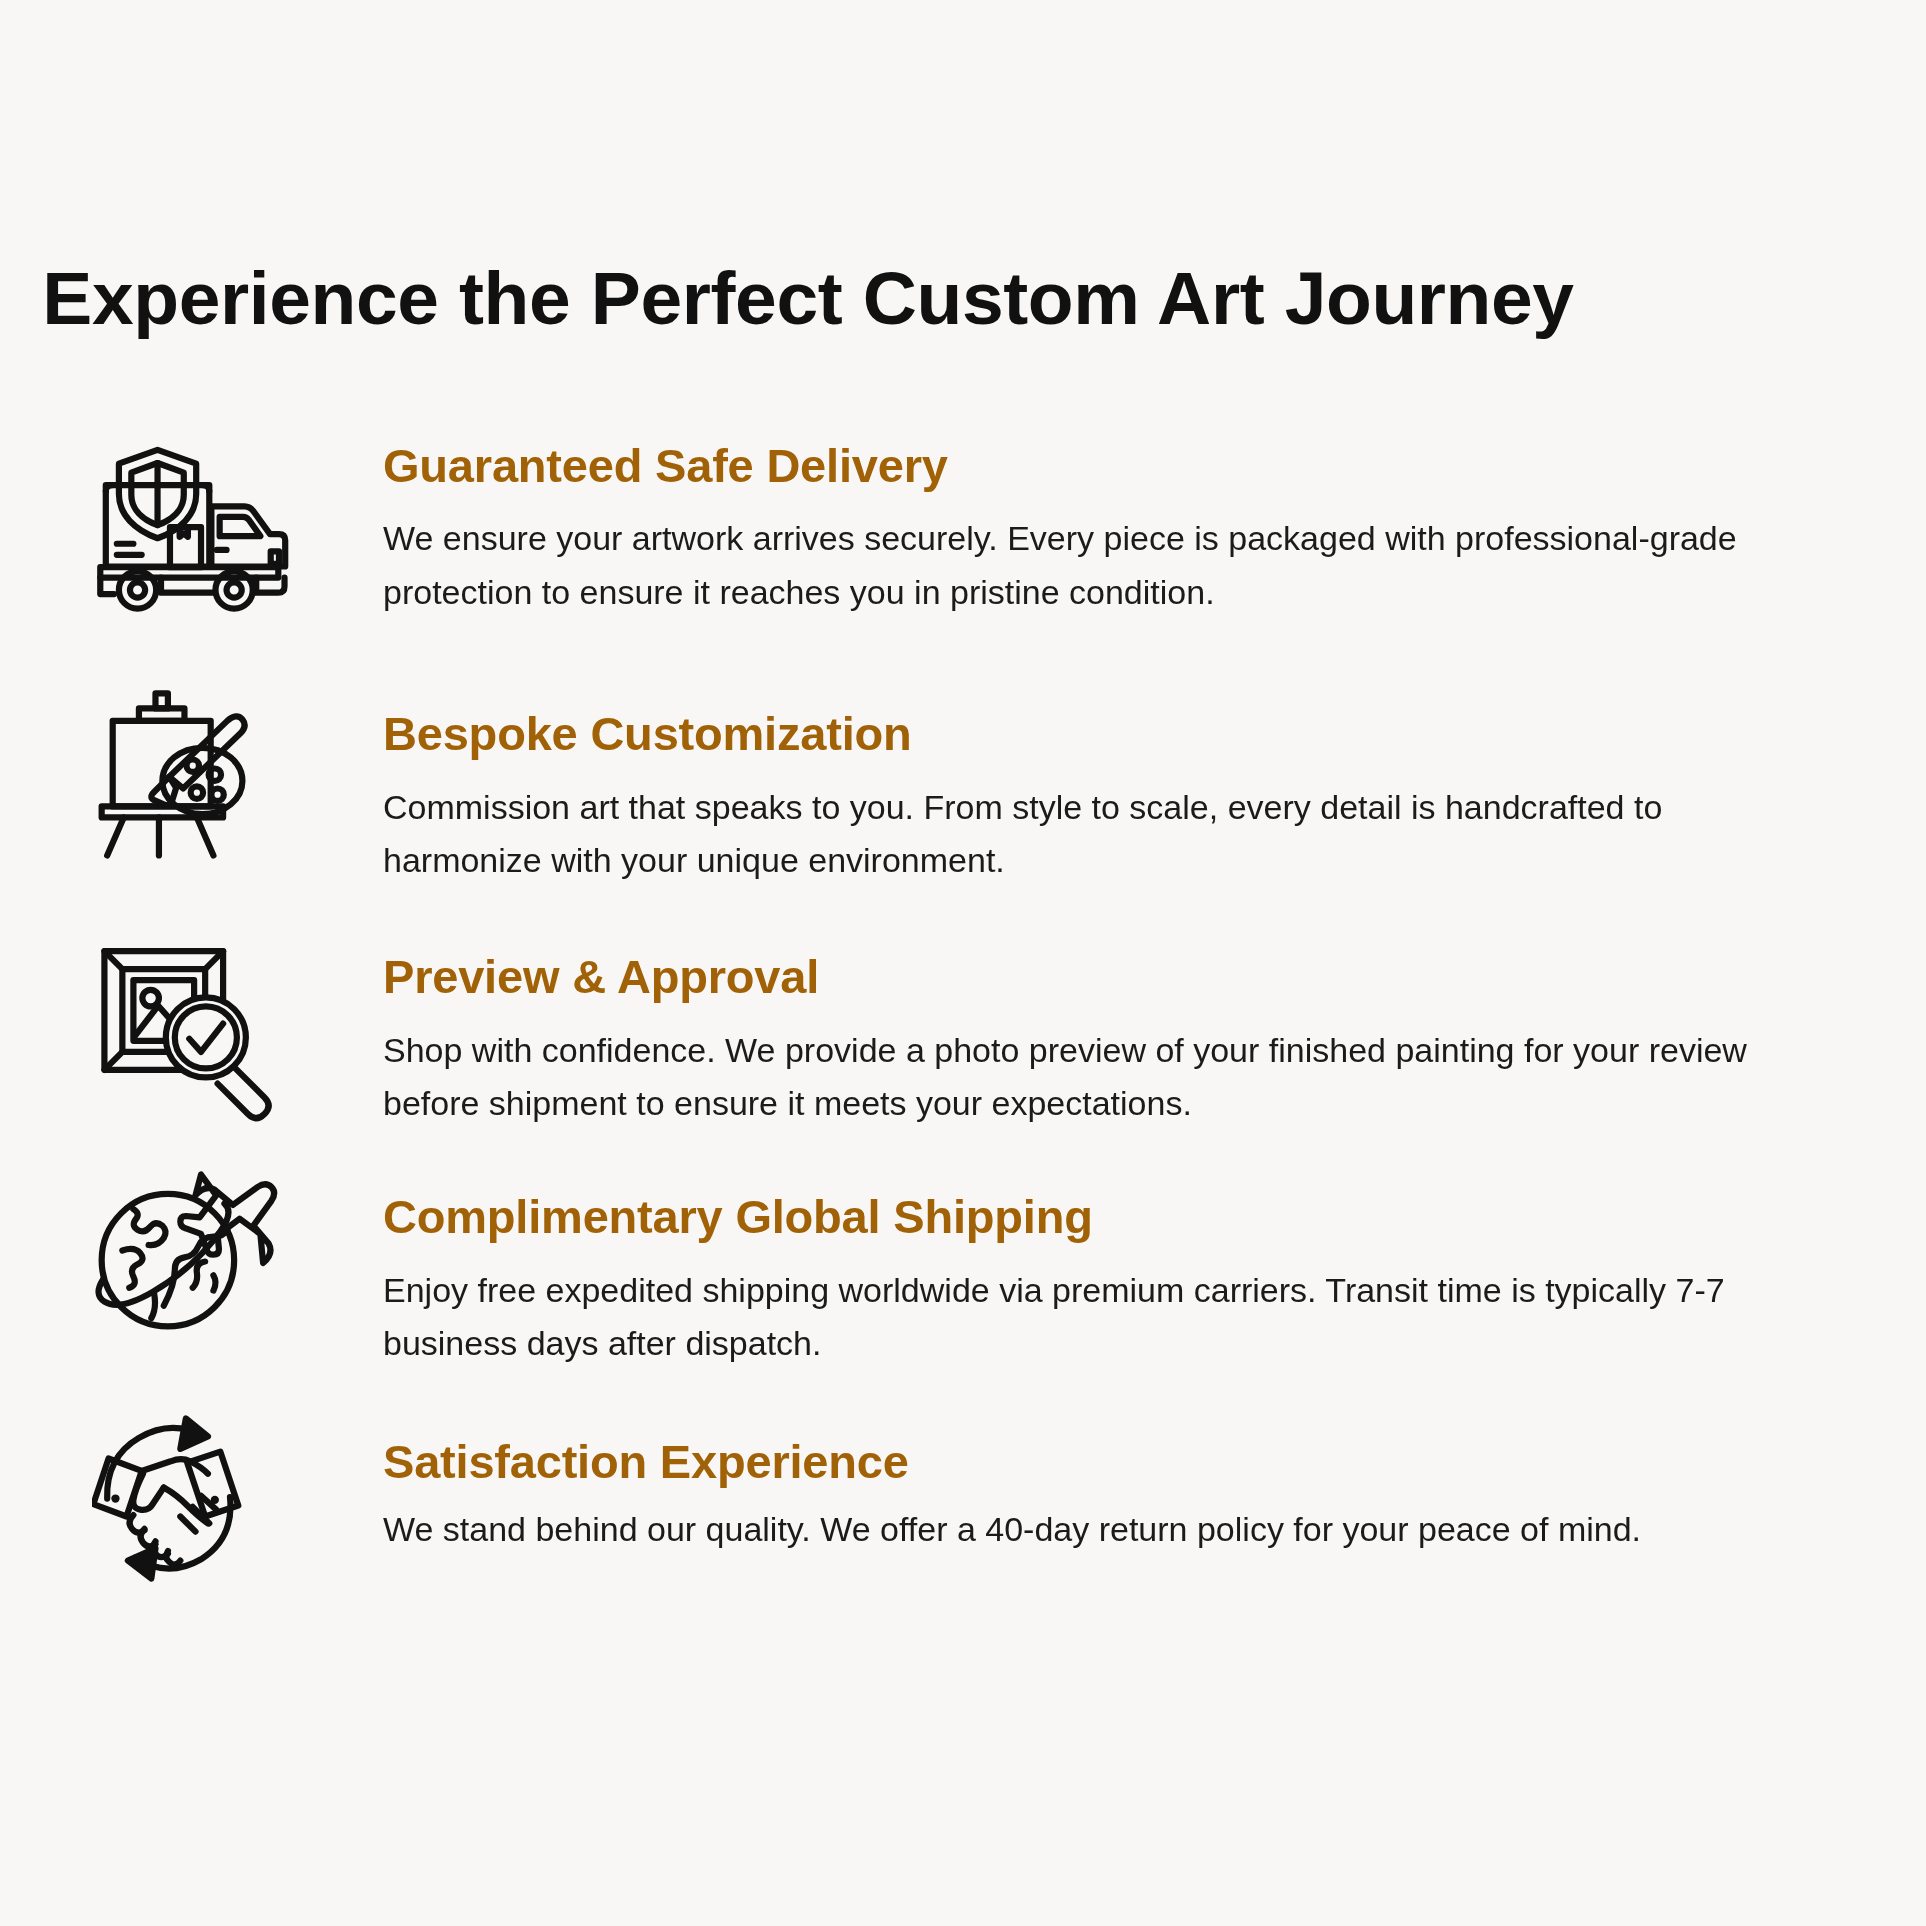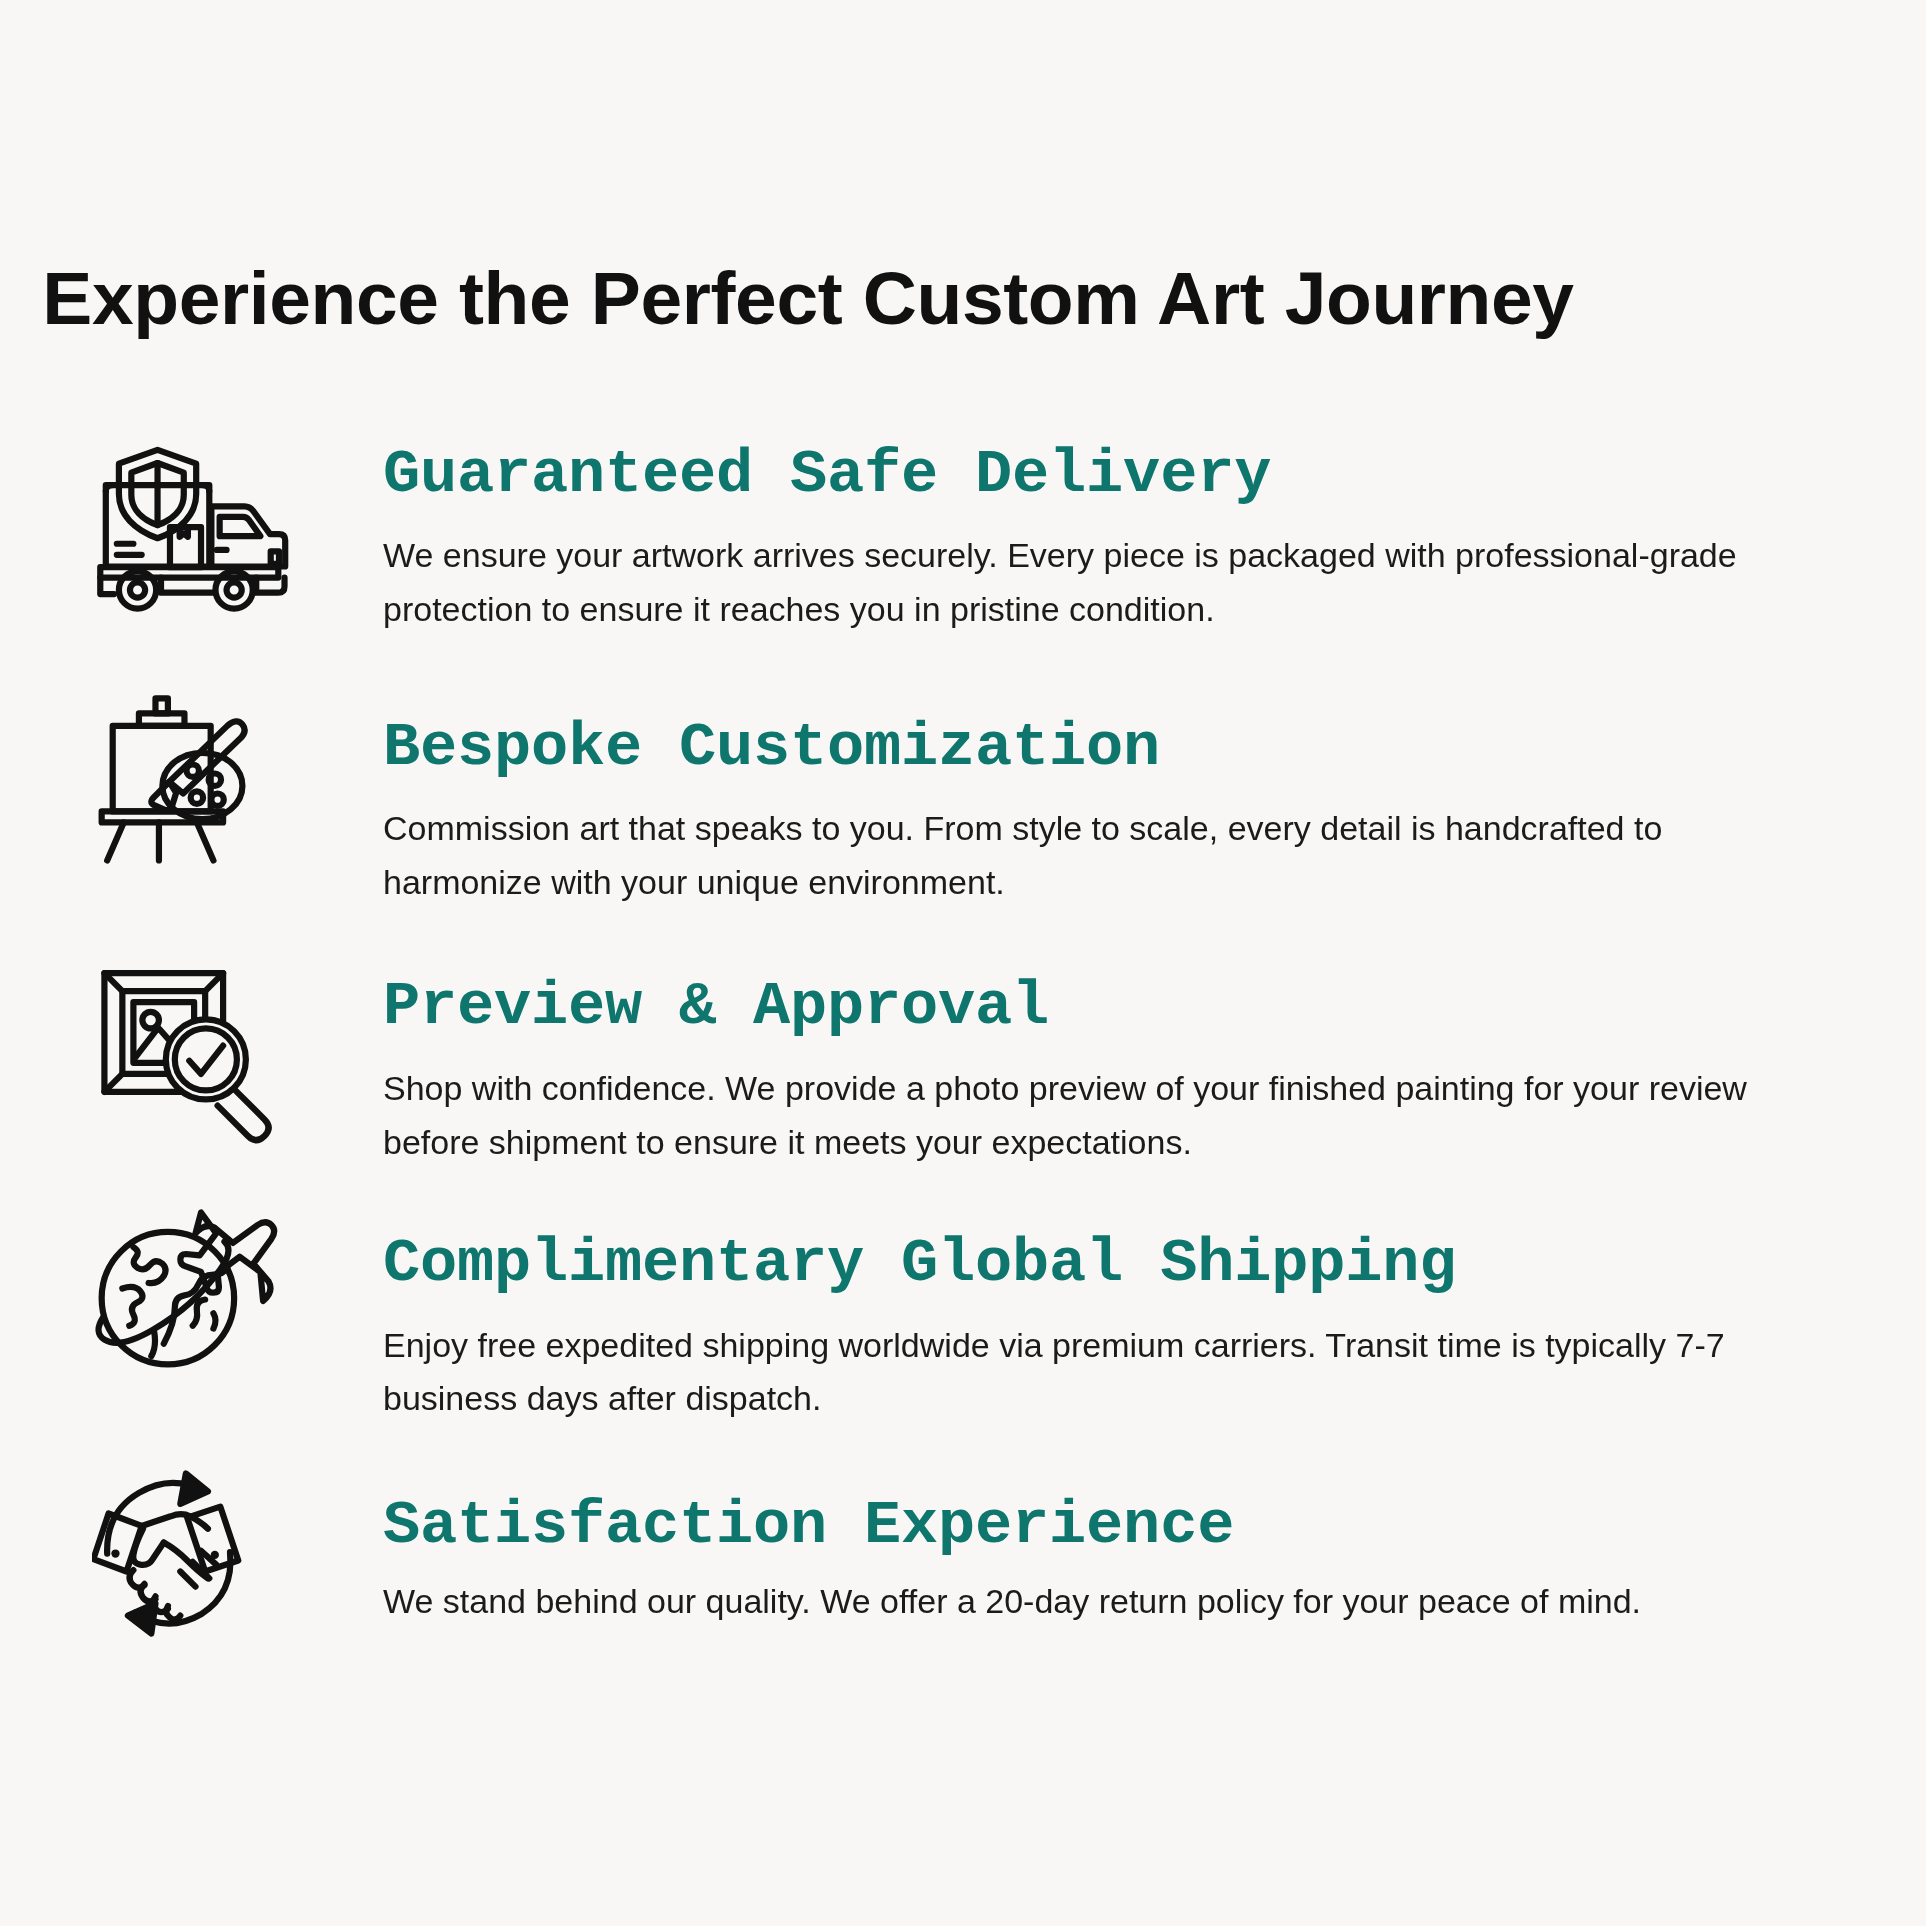--- a/index.html
+++ b/index.html
@@ -72,27 +72,27 @@
 
   .feature-body {
     flex: 1 1 auto;
     padding-top: 10.8px;
     padding-left: 60px;
     box-sizing: border-box;
     max-width: 1426px;
   }
 
   .feature-title {
-    font-size: 62px;
+    font-size: 47px;
     font-weight: 700;
-    color: #0f766e;
+    color: #a16207;
     letter-spacing: -0.2px;
     line-height: 1.12;
     margin: 0 0 20px 0;
-    font-family: Liberation Mono, monospace;
+    font-family: Liberation Sans, sans-serif;
   }
 
   .feature-desc {
     font-size: 34px;
     font-weight: 400;
     color: #1b1b1b;
     line-height: 1.58;
     margin: 0;
     max-width: 1379px;
     font-family: "Liberation Sans", sans-serif;
@@ -253,19 +253,19 @@
           <path d="M104 104 q18 10 34 26 q16 16 30 26"></path>
           <path d="M60 144 q-10 10 -2 20 q8 10 18 2"></path>
           <path d="M76 164 q-10 10 -2 20 q8 10 18 2"></path>
           <path d="M92 182 q-8 10 0 18 q8 10 18 0"></path>
           <path d="M110 196 q-6 10 2 16 q8 8 16 -2"></path>
           <path d="M128 146 l22 22 M146 132 l24 24 M158 116 l22 20"></path>
         </svg>
       </div>
       <div class="feature-body">
         <div class="feature-title">Satisfaction Experience</div>
-        <div class="feature-desc">We stand behind our quality. We offer a 20-day return policy for your peace of mind.</div>
+        <div class="feature-desc">We stand behind our quality. We offer a 40-day return policy for your peace of mind.</div>
       </div>
     </div>
 
   </div>
 </div>
 
 
 </body></html>

